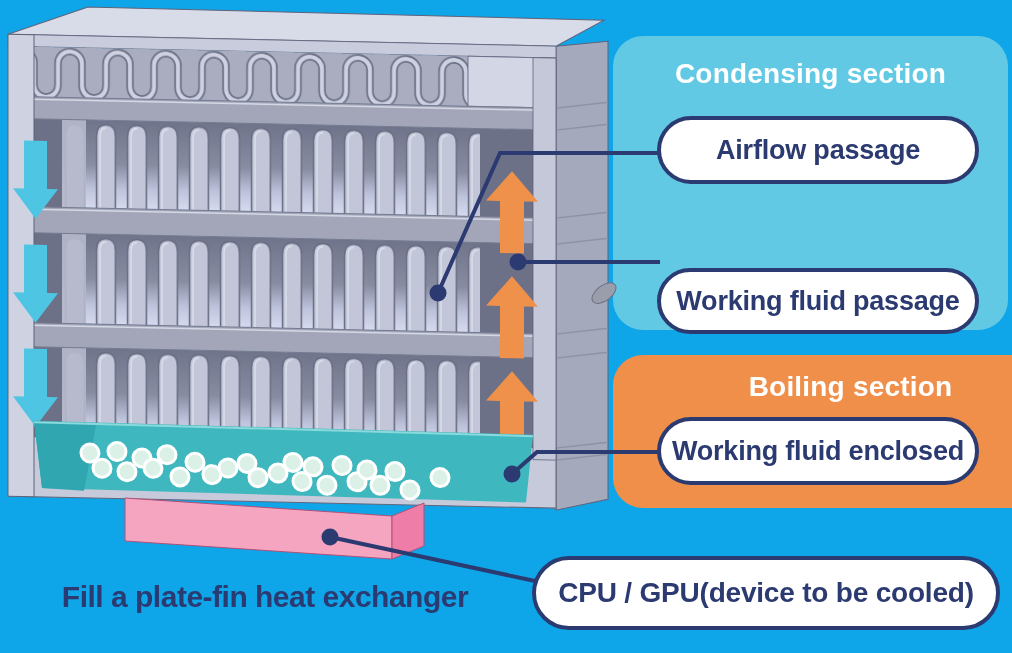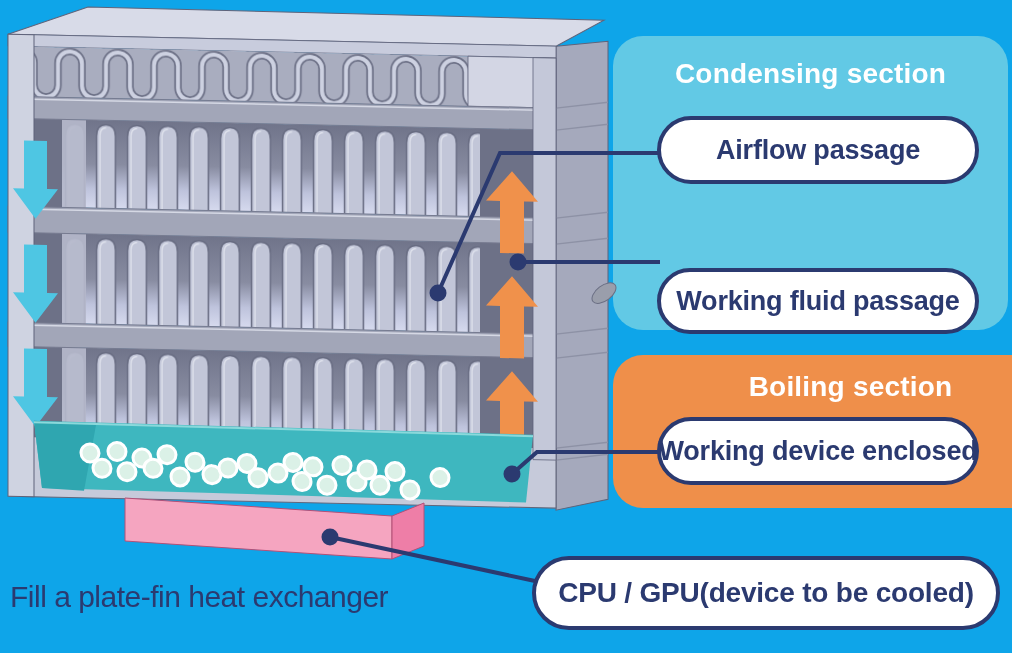--- a/index.html
+++ b/index.html
@@ -20,22 +20,22 @@
     position:absolute;background:#ffffff;border:4px solid var(--navy,#2B3A70);
     border-radius:40px;display:flex;align-items:center;justify-content:center;
     color:var(--navy,#2B3A70);font-weight:bold;font-size:27px;letter-spacing:-0.2px;
     box-sizing:border-box;white-space:nowrap;
   }
   .pill-airflow{left:44px;top:80px;width:322px;height:68px;}
   .pill-wfp{left:44px;top:192px;width:322px;height:66px;margin-top:40px;}
   .pill-wfe{left:44px;top:62px;width:322px;height:68px;}
   .pill-cpu{left:532px;top:543px;width:468px;height:74px;border-radius:37px;font-size:28px;margin-top:13px;}
   .caption{
-    position:absolute;left:10px;top:581px;width:510px;text-align:left;
-    color:var(--navy,#2B3A70);font-weight:normal;font-size:30px;line-height:1.04;
+    position:absolute;left:10px;top:581px;width:510px;text-align:center;
+    color:var(--navy,#2B3A70);font-weight:bold;font-size:30px;line-height:1.04;
     letter-spacing:-0.5px;
   }
   .overlay-svg{position:absolute;left:0;top:0;pointer-events:none;}
   .navy-line{stroke:var(--navy,#2B3A70);stroke-width:4;fill:none;}
   .navy-dot{fill:var(--navy,#2B3A70);}
   .arrow-cyan{fill:var(--arrow-cyan,#4EC6E3);}
   .arrow-orange{fill:var(--arrow-orange,#F0914B);}
   .liquid{fill:var(--liquid-teal,#3EB7BF);}
   .liquid-dark{fill:var(--liquid-teal-dark,#2FA6B0);}
   .bubble{fill:var(--bubble-fill,#DBF1E7);stroke:#ffffff;stroke-width:3;}
@@ -48,21 +48,21 @@
 <div class="stage">
 
   <div class="panel panel-cyan">
     <div class="panel-title">Condensing section</div>
     <div class="pill pill-airflow">Airflow passage</div>
     <div class="pill pill-wfp">Working fluid passage</div>
   </div>
 
   <div class="panel panel-orange">
     <div class="panel-title">Boiling section</div>
-    <div class="pill pill-wfe">Working device enclosed</div>
+    <div class="pill pill-wfe">Working fluid enclosed</div>
   </div>
 
   <div class="pill pill-cpu">CPU / GPU(device to be cooled)</div>
 
   <div class="caption">
     <div>Fill a plate-fin heat exchanger</div>
   </div>
 
   <svg class="overlay-svg" width="1012" height="653" viewBox="0 0 1012 653">
     <defs>

